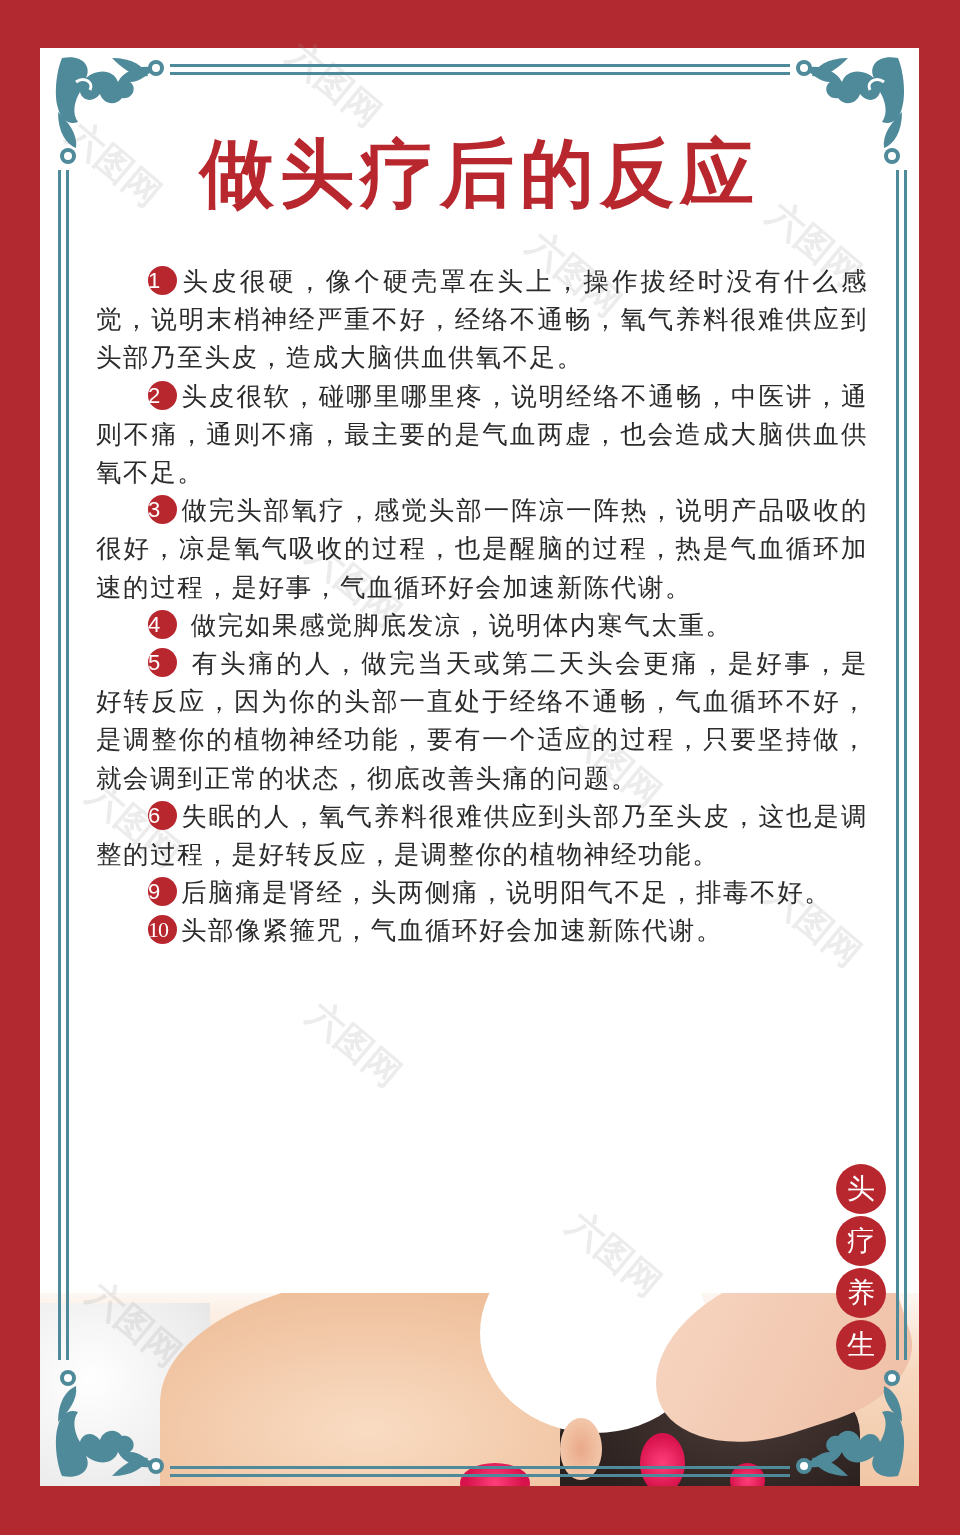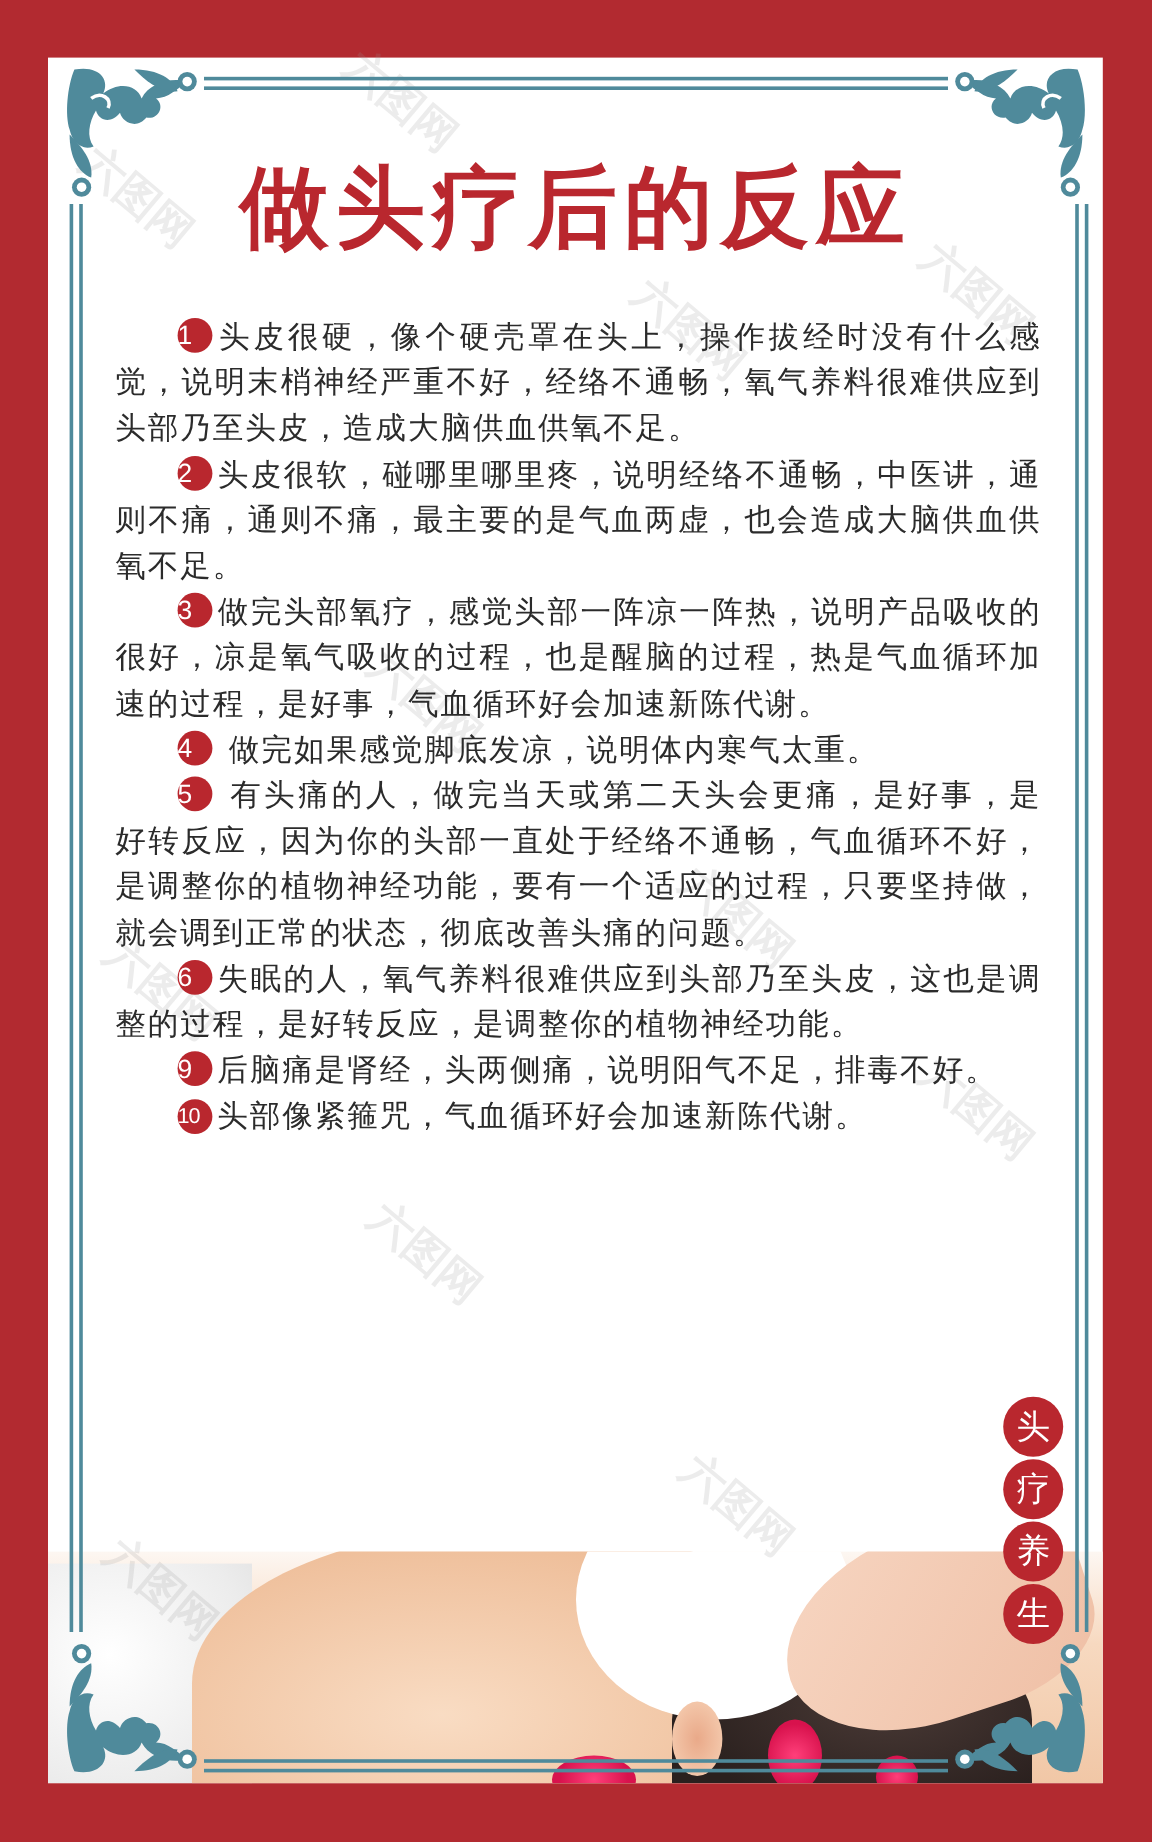--- a/index.html
+++ b/index.html
@@ -23,21 +23,21 @@
   .border-line { position:absolute; background:#4f8a9b; }
   .corner { position:absolute; width:120px; height:120px; }
   .title { position:absolute; left:0; width:960px; top:128px; text-align:center; color:#b9272e;
            font-family:"DejaVu Serif","Liberation Serif",serif; font-weight:bold; font-size:74px; letter-spacing:6px; line-height:90px; }
   .content { position:absolute; left:96px; top:262px; width:772px; color:#2b2b2b; font-size:25.5px; line-height:38.2px;
              letter-spacing:1.6px; font-family:"DejaVu Sans","Liberation Sans",sans-serif; }
   .para { text-indent:52px; margin:0; text-align:justify; text-align-last:left; }
   .num { display:inline-block; width:29px; height:29px; border-radius:50%; background:#b9272e; color:#fff;
          font-size:22px; line-height:29px; text-align:center; text-indent:0; letter-spacing:0; vertical-align:2px; margin-right:4px;
          font-family:"Liberation Sans",sans-serif; }
-  .num.ten { font-size:18px; letter-spacing:-1px; }
+  .num.ten { font-size:22px; letter-spacing:-1px;font-family:Liberation Serif, serif; }
   .seal { position:absolute; left:836px; width:50px; height:50px; border-radius:50%; background:#b9272e; color:#fff;
           text-align:center; line-height:50px; font-size:28px; font-family:"DejaVu Serif","Liberation Serif",serif; }
   .wm { position:absolute; color:rgba(150,150,150,0.18); font-size:36px; transform:rotate(40deg); font-weight:bold; }
 </style>
 </head>
 <body>
 
 <div class="panel">
   <div class="photo">
     <div class="towel"></div>

